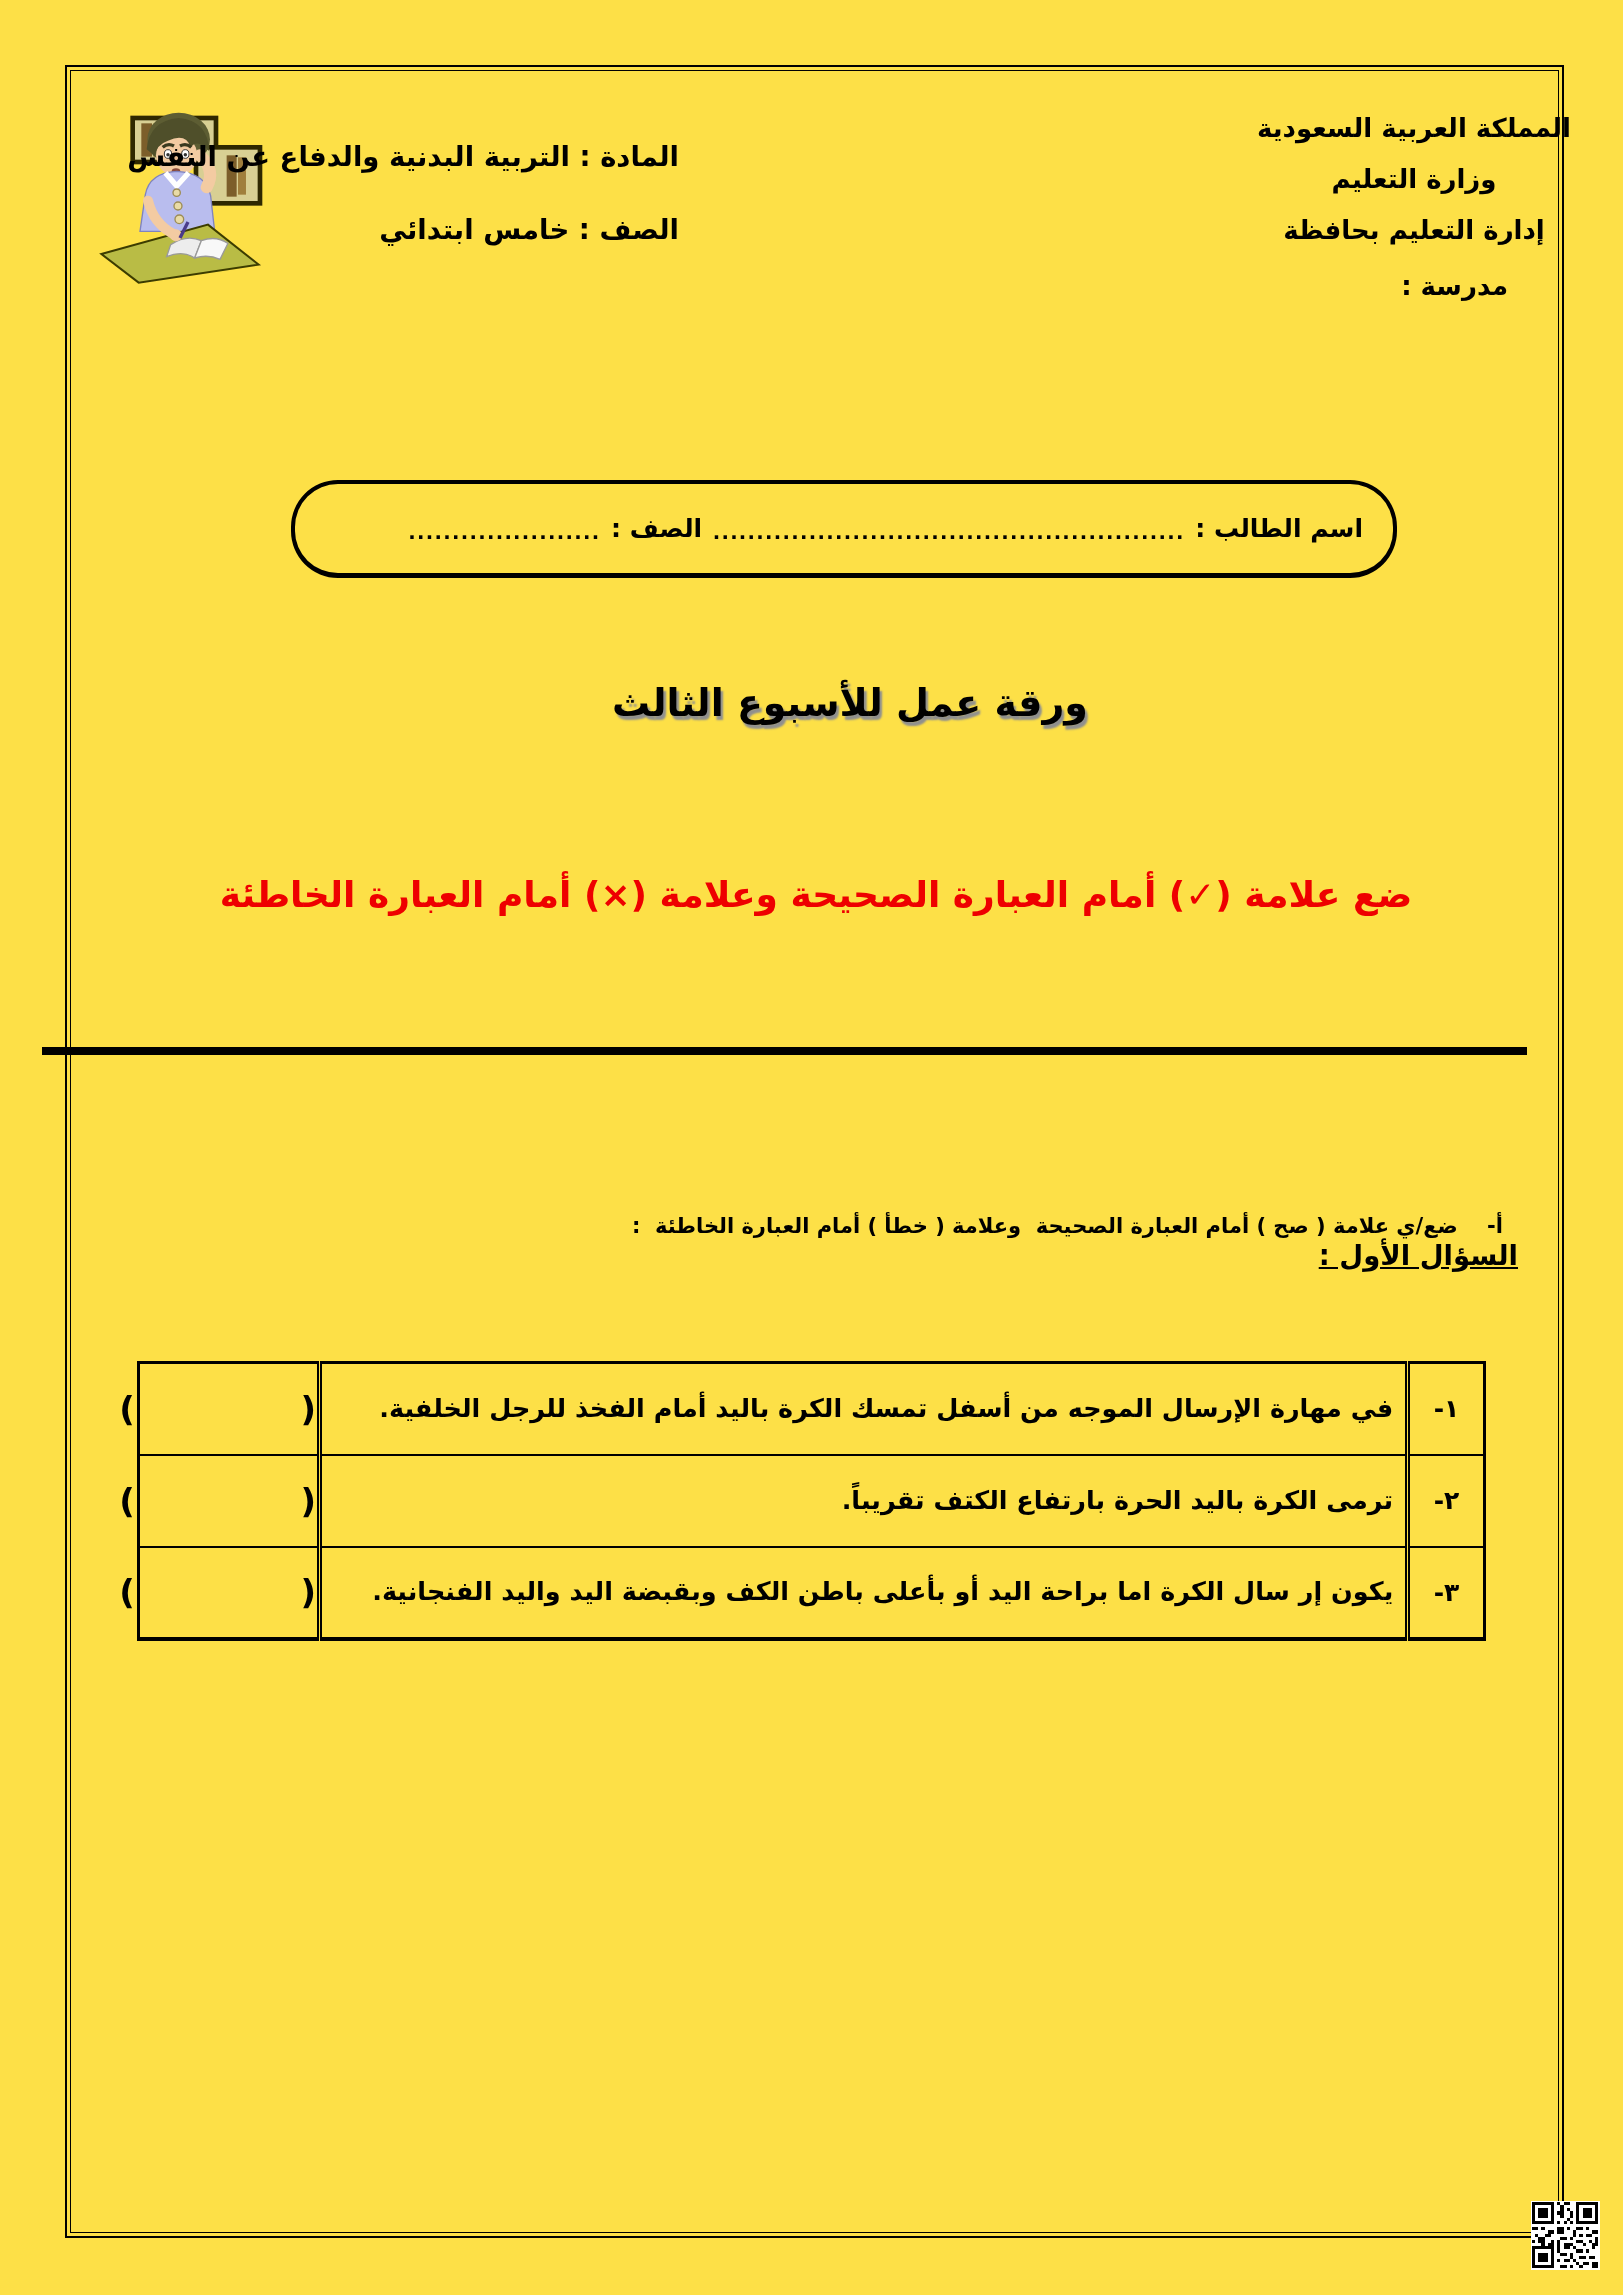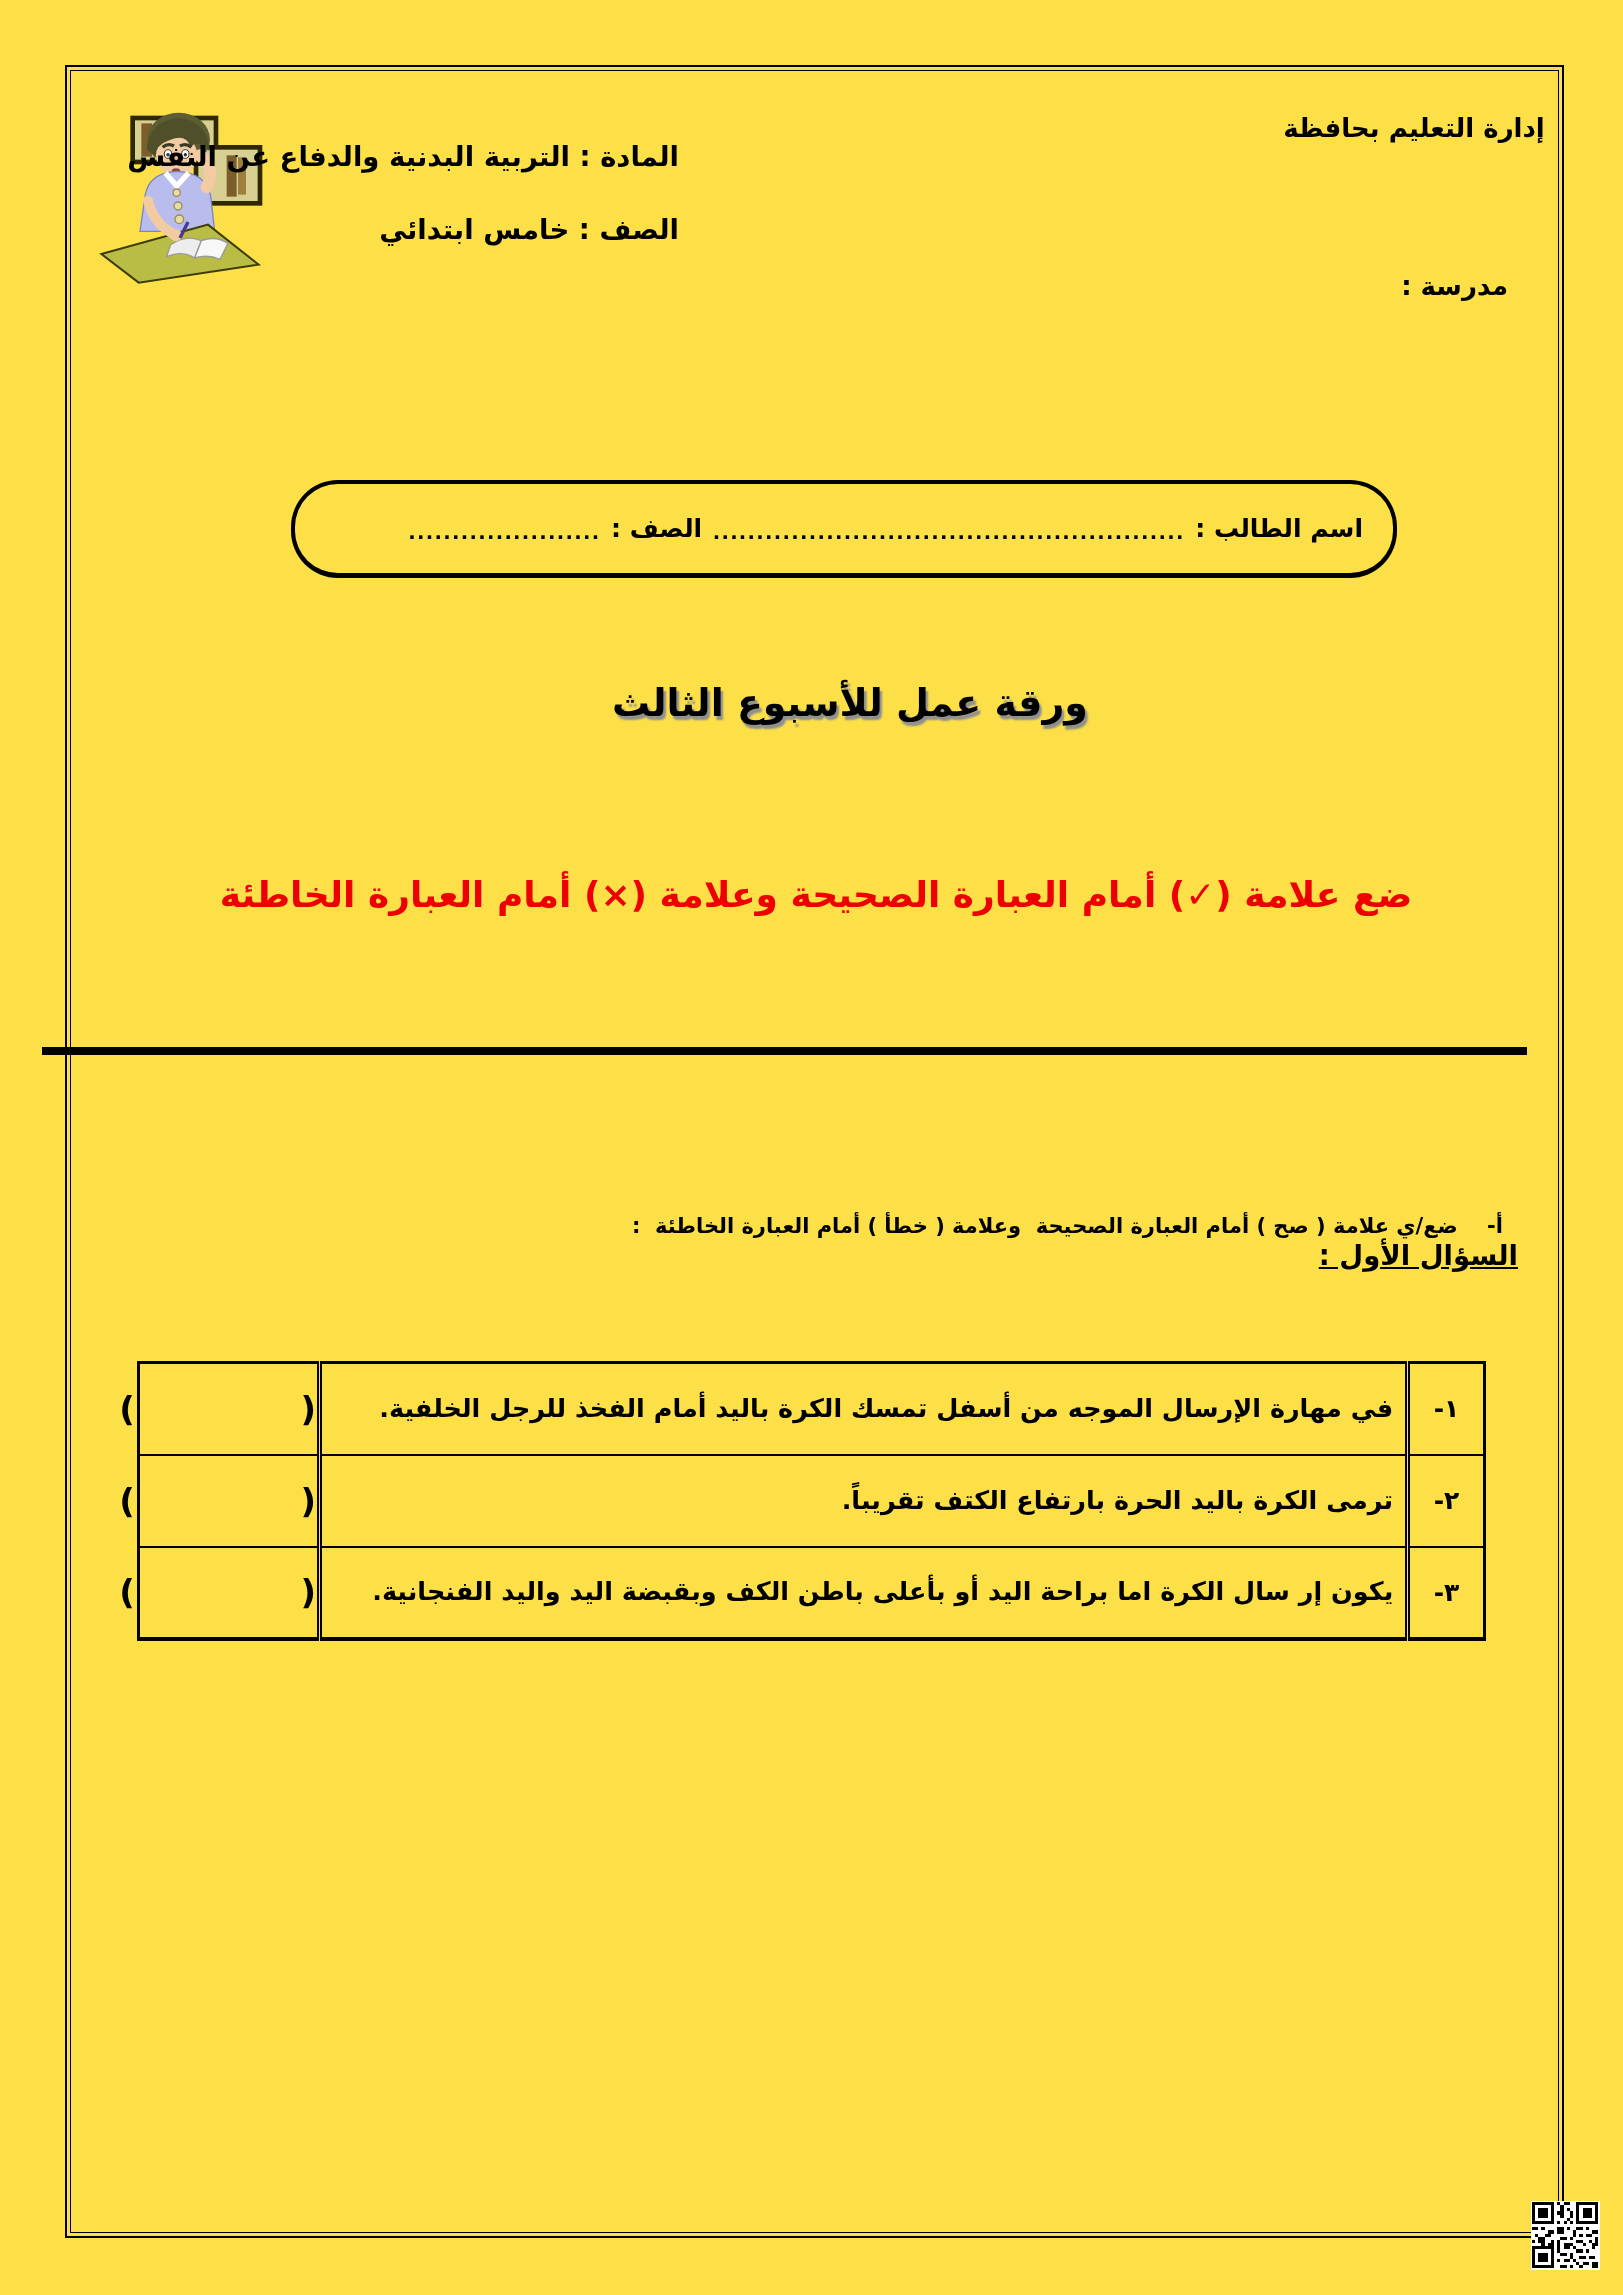--- a/index.html
+++ b/index.html
@@ -95,20 +95,22 @@
       <line x1="138" y1="204" x2="126" y2="228" stroke="#4a3b8a" stroke-width="5"></line>
     </svg>
   </div>
 
   <div class="hdr-center">
     <div>المادة : التربية البدنية والدفاع عن النفس</div>
     <div>الصف : خامس ابتدائي</div>
   </div>
 
   <div class="hdr-right">
+    <div>المملكة العربية السعودية</div>
+    <div>وزارة التعليم</div>
     <div>إدارة التعليم بحافظة</div>
   </div>
   <div class="school-line">مدرسة :</div>
 
   <div class="student-box">
     <span>اسم الطالب :</span>
     <span class="dots">......................................................</span>
     <span>الصف :</span>
     <span class="dots">......................</span>
   </div>

